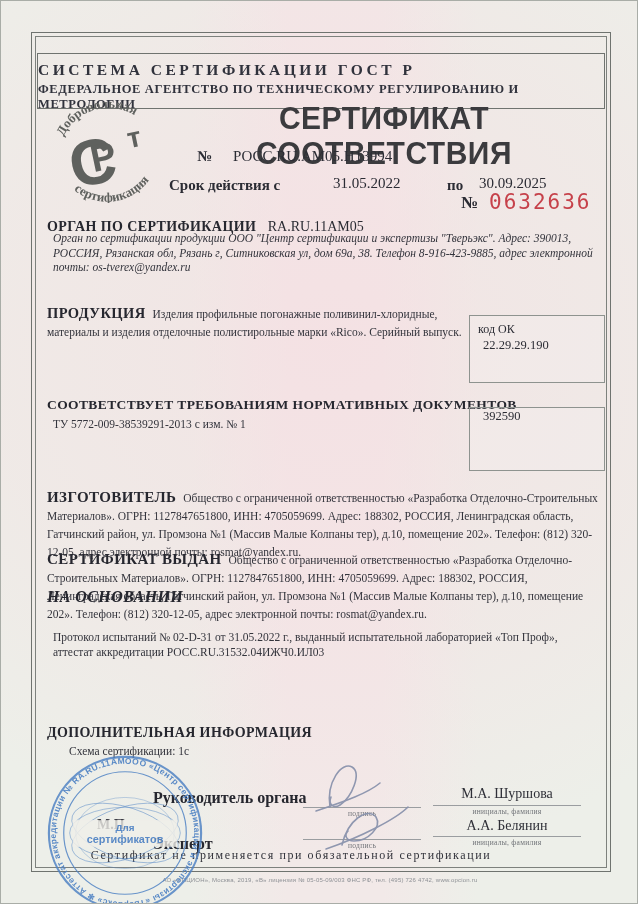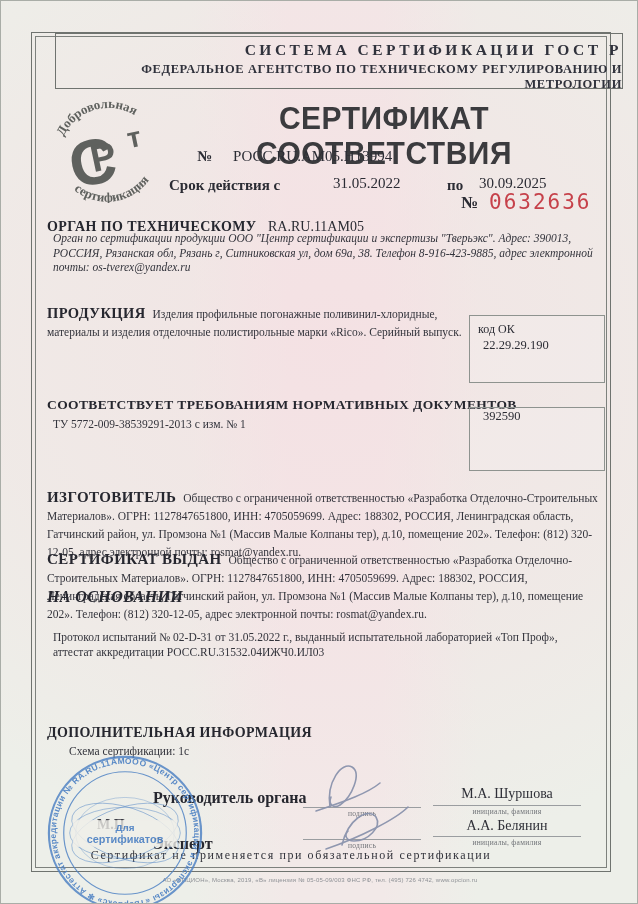--- a/index.html
+++ b/index.html
@@ -9,21 +9,21 @@
       radial-gradient(120% 80% at 52% 38%, rgba(246,219,224,.55) 0%, rgba(246,219,224,.28) 45%, rgba(237,239,233,0) 72%),
       linear-gradient(90deg,#edefe9 0%,#edefe9 30%,#f2e9e8 45%,#f2e9e8 60%,#edefe9 75%,#edefe9 100%);
     border:1px solid #a9ada7;
     box-sizing:border-box;
     font-family:"Liberation Serif","DejaVu Serif",serif;
     color:#2b2c34;
   }
   .abs{position:absolute;}
   .frame{left:30px;top:31px;width:578px;height:838px;border:1px solid #6f736f;}
   .frame::before{content:"";position:absolute;inset:3px;border:1px solid #7d817d;}
-  .header-box{left:36px;top:32px;width:566px;height:54px;border:1px solid #6f736f;text-align:right;margin-left:18px;}
+  .header-box{left:36px;top:52px;width:566px;height:54px;border:1px solid #6f736f;text-align:left;}
   .hdr1{margin-top:7px;font-size:15.5px;font-weight:bold;letter-spacing:3.5px;color:#30323c;}
   .hdr2{margin-top:3px;font-size:12.5px;font-weight:bold;letter-spacing:.6px;color:#30323c;}
   .title{left:168px;top:101px;width:430px;text-align:center;
     font-family:"Liberation Sans","DejaVu Sans",sans-serif;
     font-size:30px;font-weight:bold;color:#3b3b3e;letter-spacing:.5px;transform:scaleY(1.05);}
   .numlabel{font-weight:bold;font-size:15px;}
   .serif15{font-size:15px;}
   .serial{font-family:"DejaVu Sans Mono","Liberation Mono",monospace;font-size:21px;letter-spacing:2px;}
   .sech{font-weight:bold;letter-spacing:.4px;color:#26272f;}
   .body-text{font-size:11.5px;line-height:14.5px;color:#33343c;}
@@ -81,21 +81,21 @@
 
   <span class="abs numlabel" style="left:168px;top:176px;">Срок действия с</span>
   <span class="abs serif15" style="left:332px;top:174px;">31.05.2022</span>
   <span class="abs numlabel" style="left:446px;top:176px;">по</span>
   <span class="abs serif15" style="left:478px;top:174px;">30.09.2025</span>
 
   <span class="abs" style="left:460px;top:192px;font-size:17px;font-weight:bold;">№</span>
   <span class="abs serial" style="left:488px;top:189px;color:#c6414a;">0632636</span>
 
   <div class="abs" style="left:46px;top:218px;font-size:14px;">
-    <span class="sech">ОРГАН ПО ТЕХНИЧЕСКОМУ</span>
+    <span class="sech">ОРГАН ПО СЕРТИФИКАЦИИ</span>
     <span style="margin-left:8px;">RA.RU.11АМ05</span>
   </div>
   <div class="abs body-text" style="left:52px;top:230px;width:548px;font-style:italic;">Орган по сертификации продукции ООО "Центр сертификации и экспертизы "Тверьэкс". Адрес: 390013, РОССИЯ, Рязанская обл, Рязань г, Ситниковская ул, дом 69а, 38. Телефон 8-916-423-9885, адрес электронной почты: os-tverex@yandex.ru</div>
 
   <div class="abs" style="left:46px;top:303px;width:426px;">
     <span class="sech inlh" style="font-size:14.5px;">ПРОДУКЦИЯ</span><span class="body-text" style="line-height:15px;">Изделия профильные погонажные поливинил-хлоридные, материалы и изделия отделочные полистирольные марки «Rico». Серийный выпуск.</span>
   </div>
   <div class="abs codebox" style="left:468px;top:314px;width:134px;height:66px;">
     <div class="lbl">код ОК</div>
     <div class="val">22.29.29.190</div>

